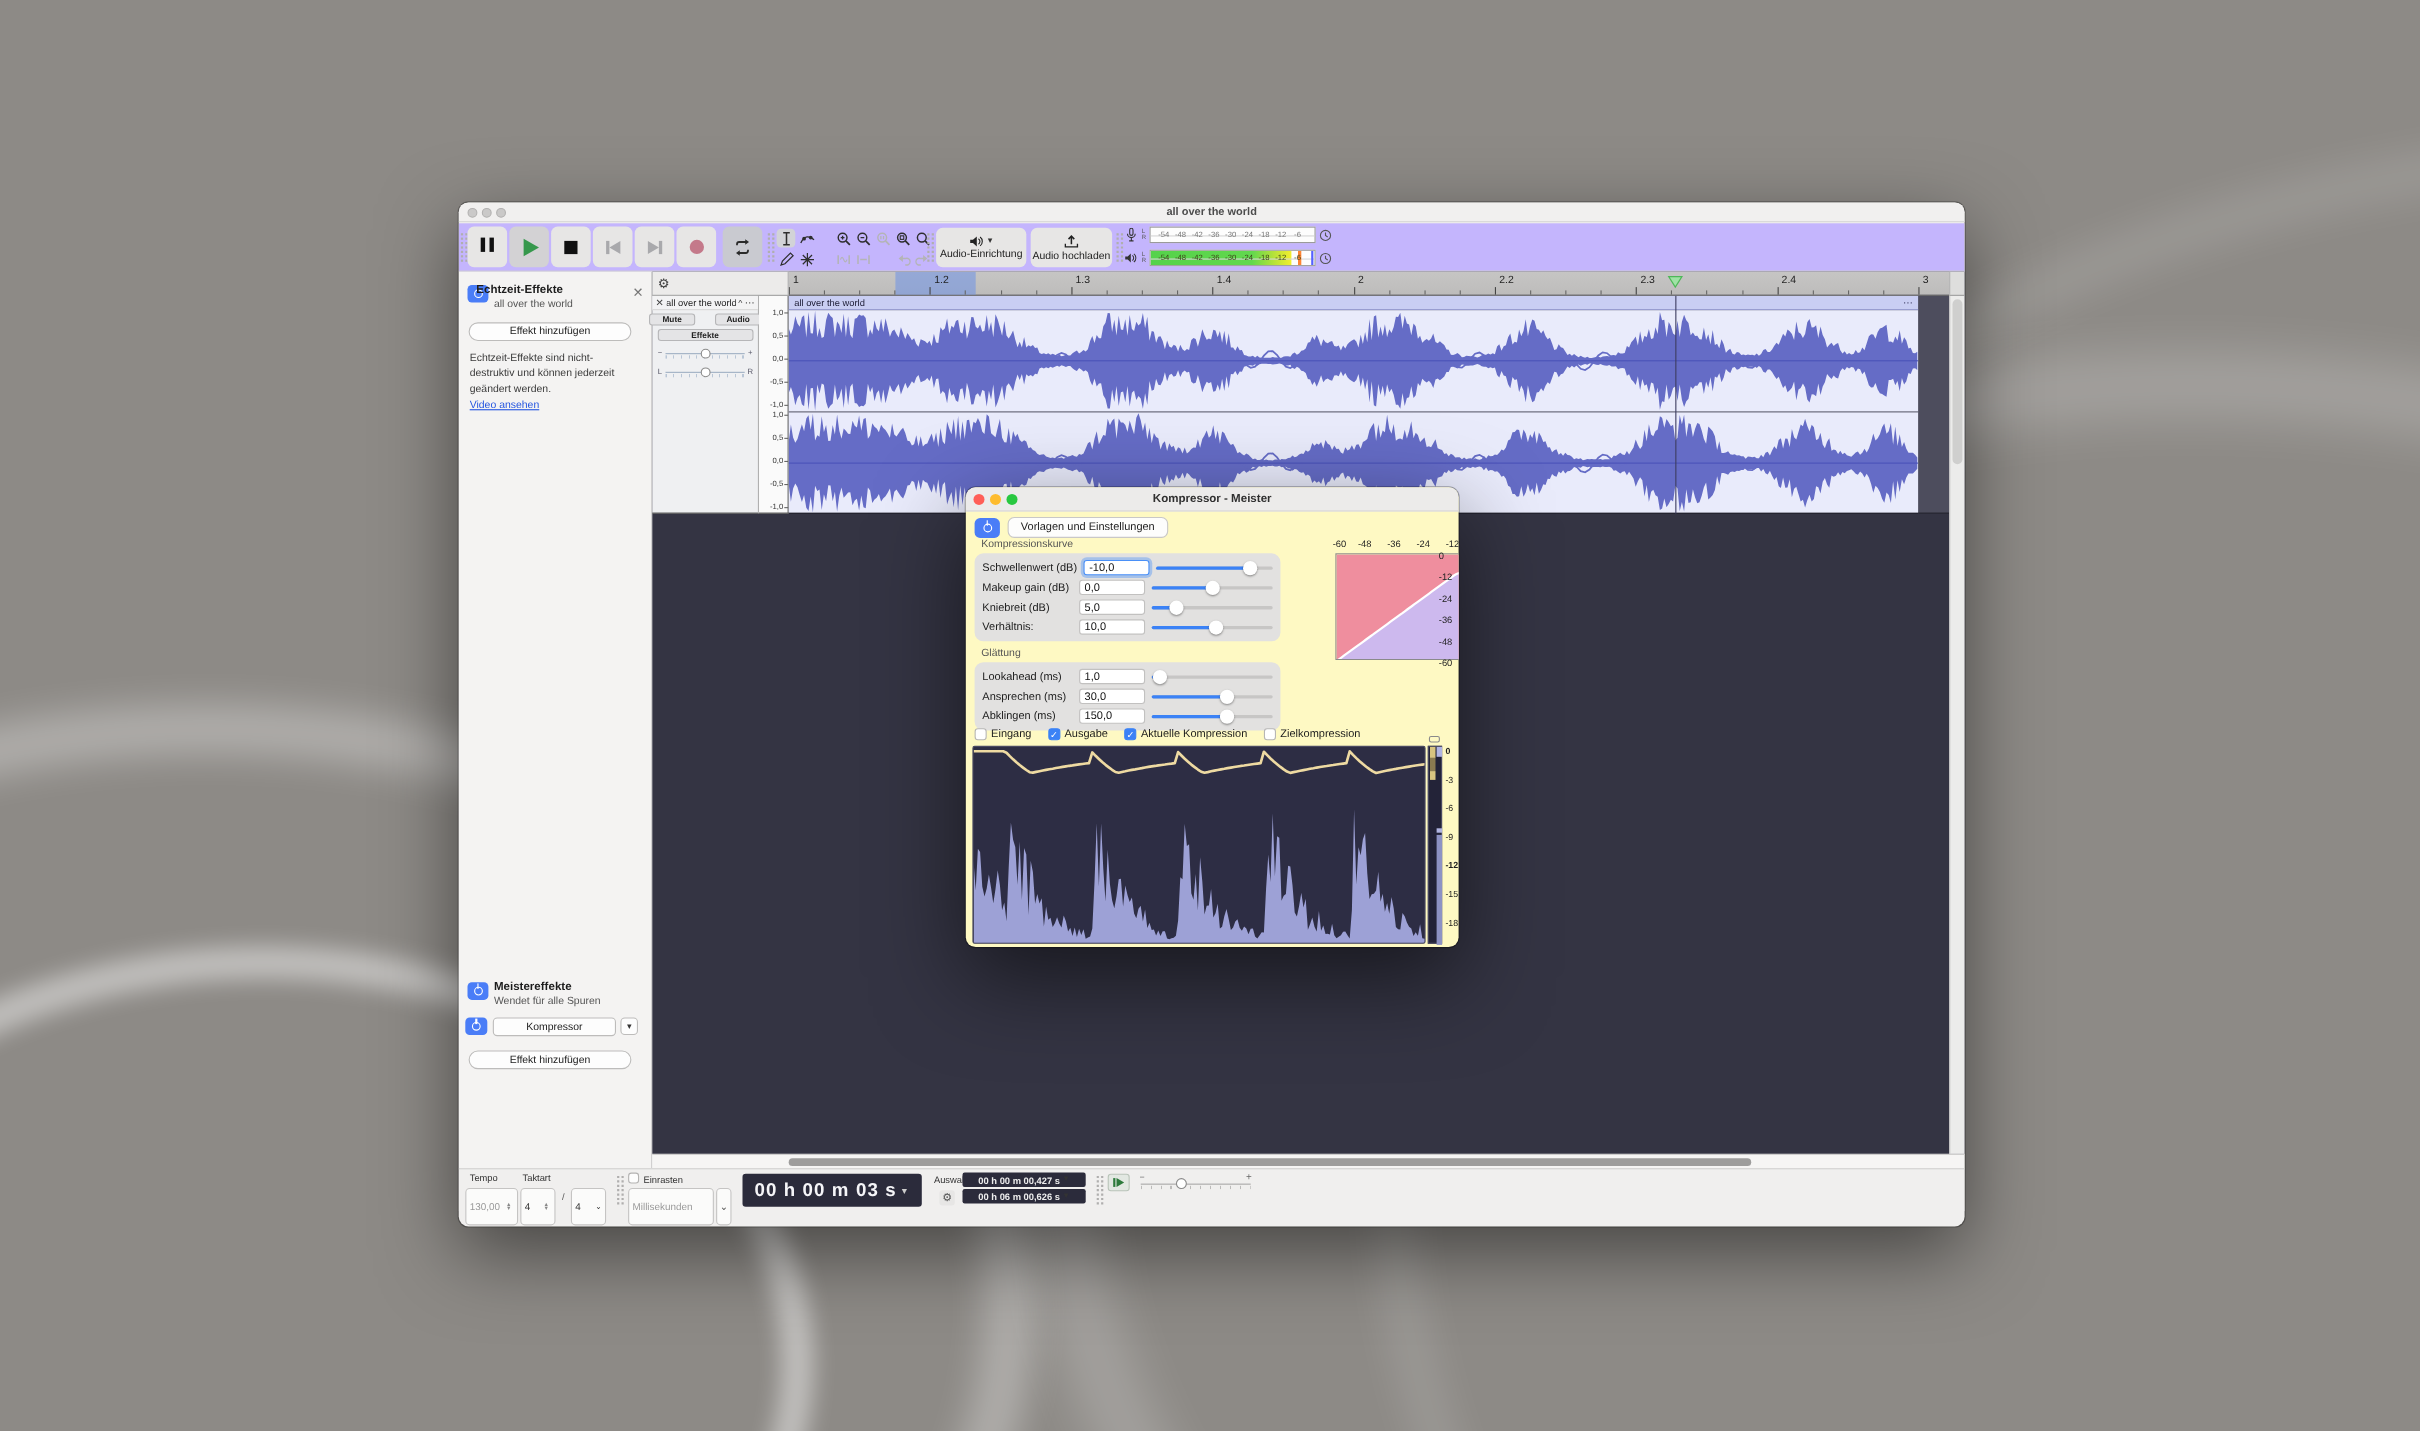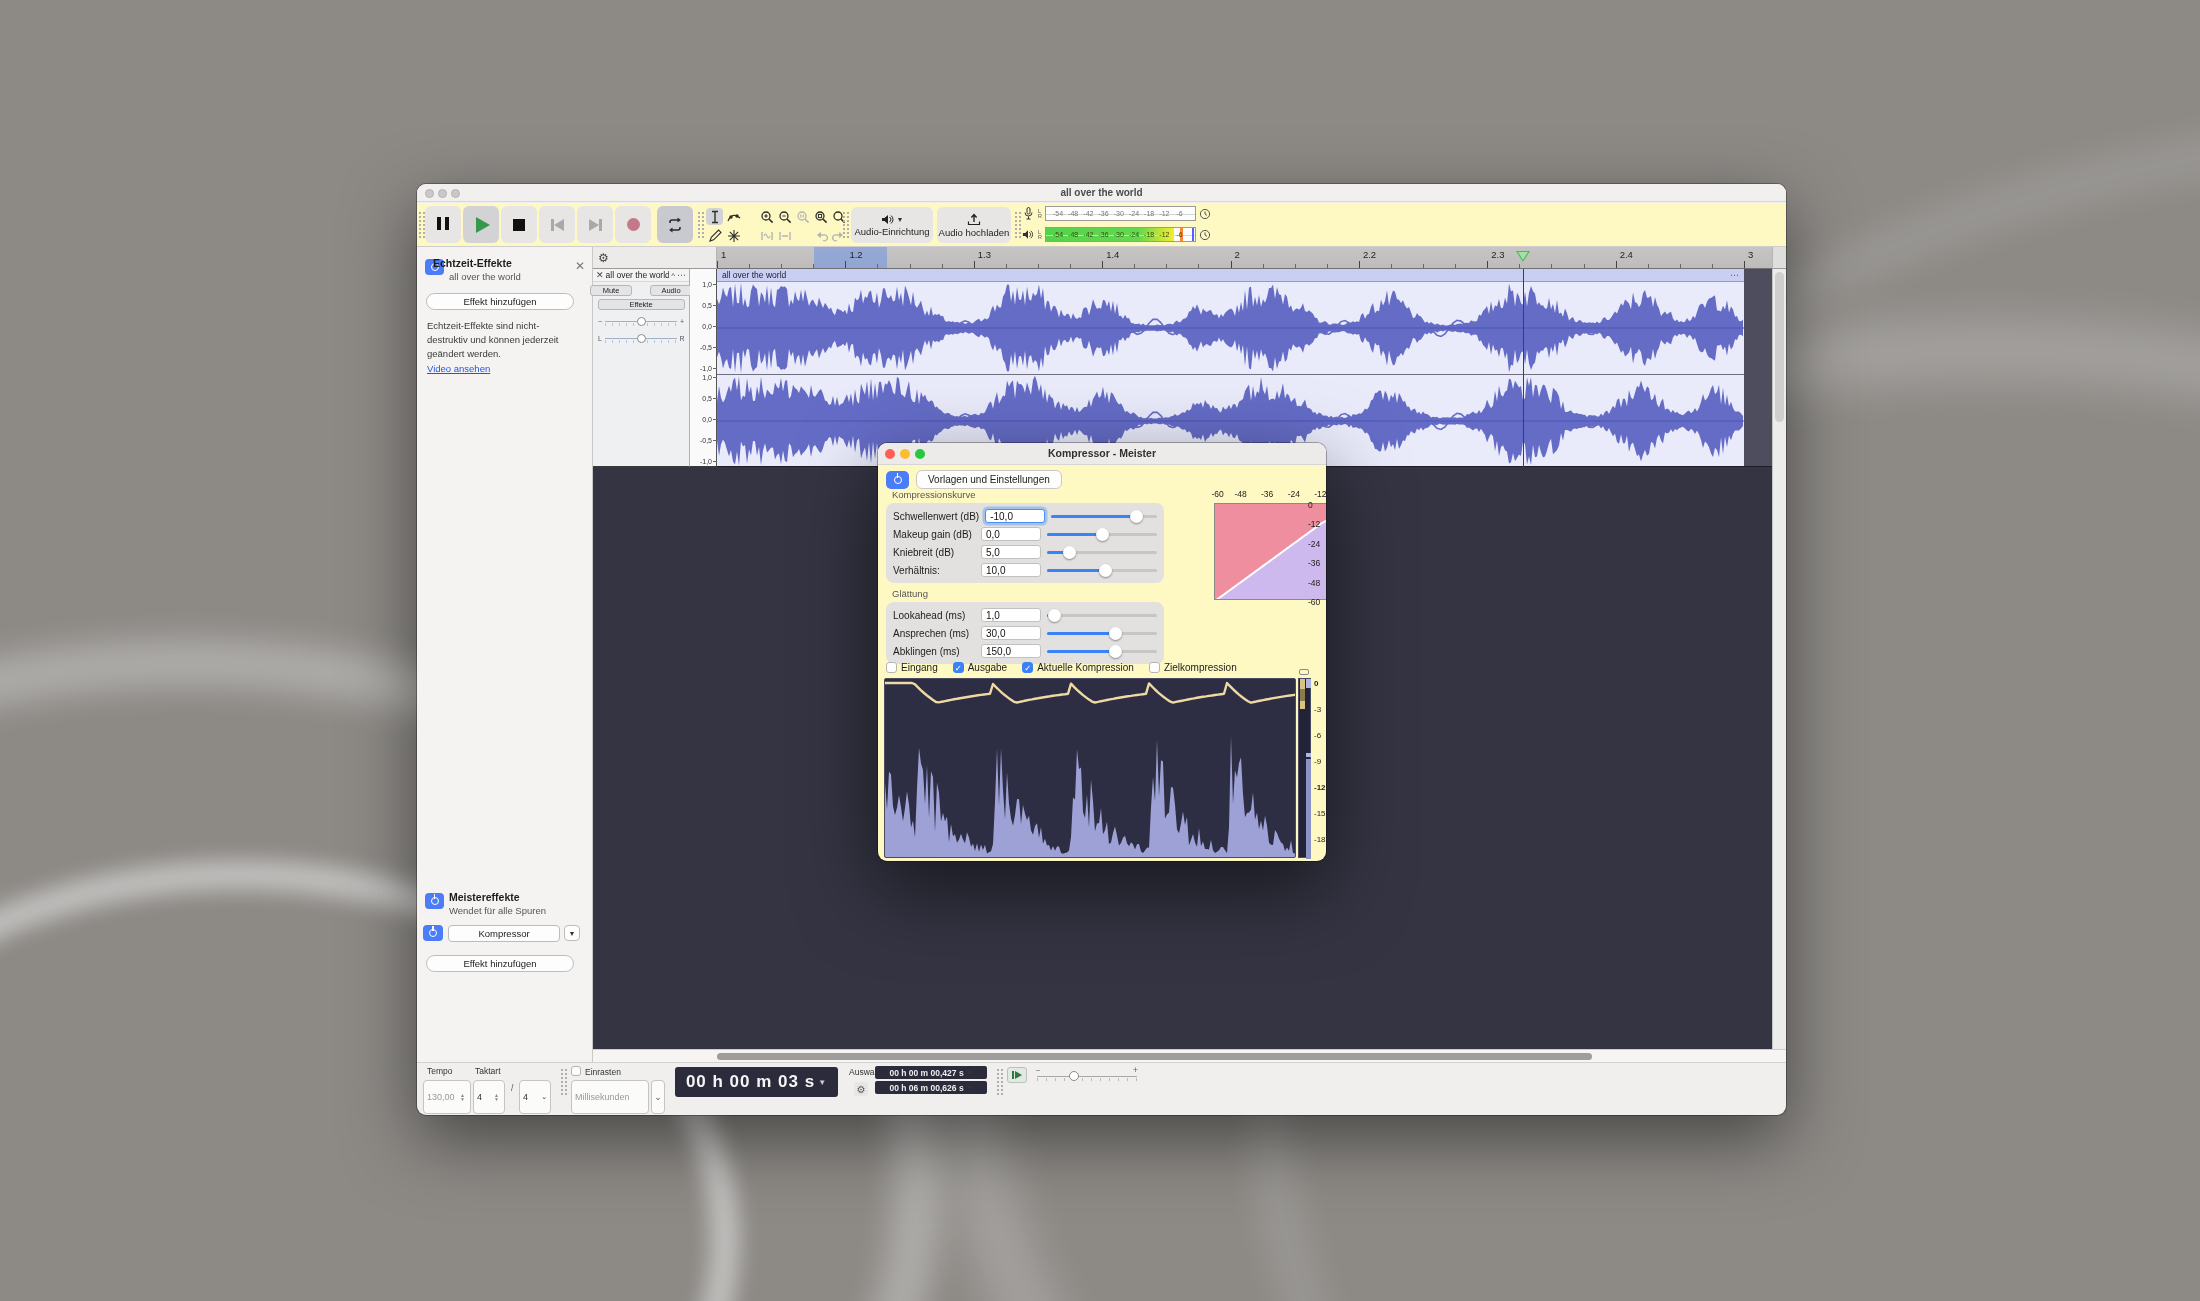--- a/index.html
+++ b/index.html
@@ -16,21 +16,21 @@
   .r3{width:1000px;height:760px;left:-260px;top:860px;border:30px solid rgba(255,255,255,.45);filter:blur(10px);}
   .r4{width:2400px;height:1900px;left:1250px;top:120px;border:34px solid rgba(255,255,255,.14);filter:blur(18px);}
 
   
   .win{position:absolute;left:417px;top:184px;width:1369px;height:931px;background:#f0efee;border-radius:9px;
        box-shadow:0 24px 70px rgba(0,0,0,.5),0 0 0 1px rgba(0,0,0,.28);overflow:hidden;}
   .titlebar{position:absolute;left:0;top:0;right:0;height:18px;background:#f1f0ef;border-bottom:1px solid #d8d7d6;}
   .tl{position:absolute;top:5px;width:9px;height:9px;border-radius:50%;background:#cac9c8;border:1px solid #b3b2b1;}
   .win-title{position:absolute;left:0;right:0;top:3px;text-align:center;font-size:10px;font-weight:bold;color:#4c4c4c;}
 
-  .toolbar{position:absolute;left:0;top:19px;right:0;height:44px;background:#fef9c3;border-bottom:1px solid #cfcecd;}
+  .toolbar{position:absolute;left:0;top:19px;right:0;height:44px;background:#c4b5fd;border-bottom:1px solid #cfcecd;}
   .grip{position:absolute;top:9px;height:26px;width:5px;border-left:2px dotted #b0afae;}
   .grip::after{content:"";position:absolute;left:2px;top:0;height:100%;border-left:2px dotted #b0afae;}
   .tbtn{position:absolute;top:3px;width:36px;height:37px;background:#e7e6e5;border-radius:6px;display:flex;align-items:center;justify-content:center;}
   .tbtn.active{background:#d3d2d4;}
   .tbtn.dark{background:#c9cad0;}
   .pause-bars i{display:inline-block;width:4px;height:13px;background:#111;margin:0 2px;}
   .play-tri{width:0;height:0;border-left:14px solid #36984c;border-top:8px solid transparent;border-bottom:8px solid transparent;margin-left:3px;}
   .stop-sq{width:12px;height:12px;background:#111;}
   .skip{display:flex;align-items:center;}
   .skip .bar{width:3px;height:12px;background:#a9a9ac;}
@@ -84,21 +84,21 @@
   .ruler-tri{position:absolute;left:799px;top:4px;width:0;height:0;border-left:7px solid transparent;border-right:7px solid transparent;border-top:11px solid #4db858;}
   .ruler-tri::after{content:"";position:absolute;left:-5px;top:-10px;border-left:5px solid transparent;border-right:5px solid transparent;border-top:8px solid #9fe2a5;}
 
   .tracks{position:absolute;left:0;top:22px;width:1179px;height:198px;}
   .track-head{position:absolute;left:0;top:0;width:97px;height:198px;background:#eff0f2;border-right:1px solid #b0b0b0;border-bottom:1px solid #3a3a3a;}
   .th-row1{display:flex;align-items:center;height:13px;padding:0 3px;gap:2px;border-bottom:1px solid #d8d8d8;background:#f3f3f4;}
   .th-close{font-size:9px;color:#444;}
   .th-title{flex:1;font-size:8.5px;color:#222;white-space:nowrap;overflow:hidden;}
   .th-collapse{font-size:8px;color:#444;}
   .th-menu{font-size:9px;color:#444;}
-  .th-btnrow{display:flex;gap:18px;justify-content:center;margin-top:3px;}
+  .th-btnrow{display:flex;gap:18px;justify-content:center;margin-top:3px;font-weight:bold;}
   .th-btn{height:11px;min-width:42px;background:#e4e4e6;border:1px solid #b6b6b8;border-radius:3px;font-size:7.5px;color:#222;display:flex;align-items:center;justify-content:center;}
   .th-btn.wide{min-width:87px;}
   .th-slider{display:flex;align-items:center;gap:2px;margin:5px 4px 0 4px;height:12px;}
   .th-slider .end{font-size:7px;color:#556;width:6px;text-align:center;}
   .th-groove{position:relative;flex:1;height:10px;}
   .th-groove::before{content:"";position:absolute;left:0;right:0;top:5px;height:1px;background:#9fb0c4;}
   .th-groove::after{content:"";position:absolute;left:0;right:0;top:7px;height:3px;background:repeating-linear-gradient(90deg,#b9c6d6 0 1px,transparent 1px 7px);}
   .th-thumb{position:absolute;left:50%;top:1px;width:9px;height:9px;margin-left:-4.5px;background:#fff;border:1px solid #8a8a8a;border-radius:50%;z-index:1;}
   .vrulers{position:absolute;left:97px;top:0;width:27px;height:198px;background:#fafafa;border-right:1px solid #555;border-bottom:1px solid #3a3a3a;}
   .vscale{position:absolute;left:0;width:27px;height:92px;}

